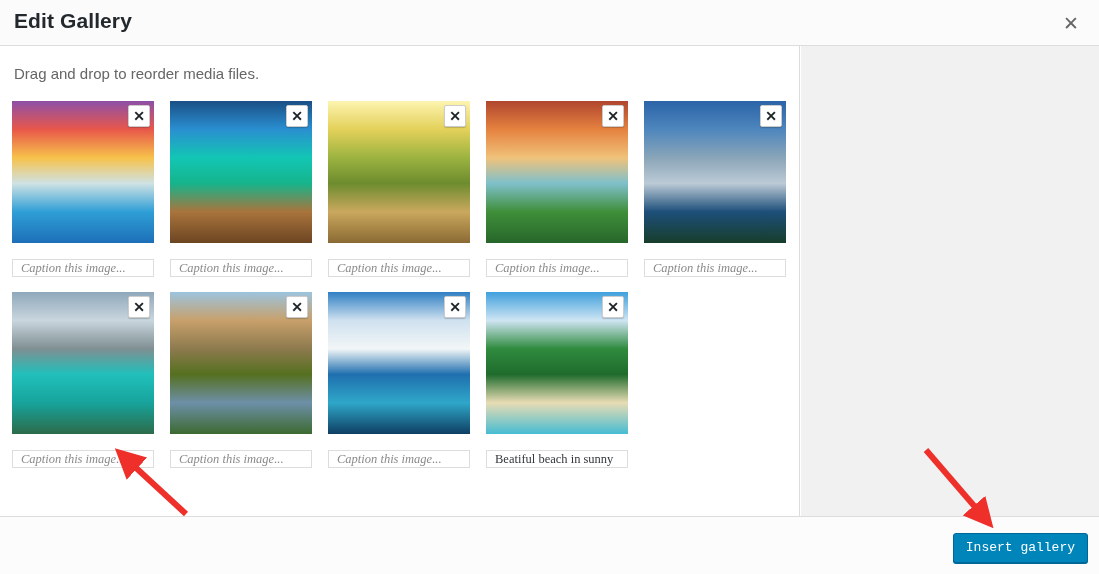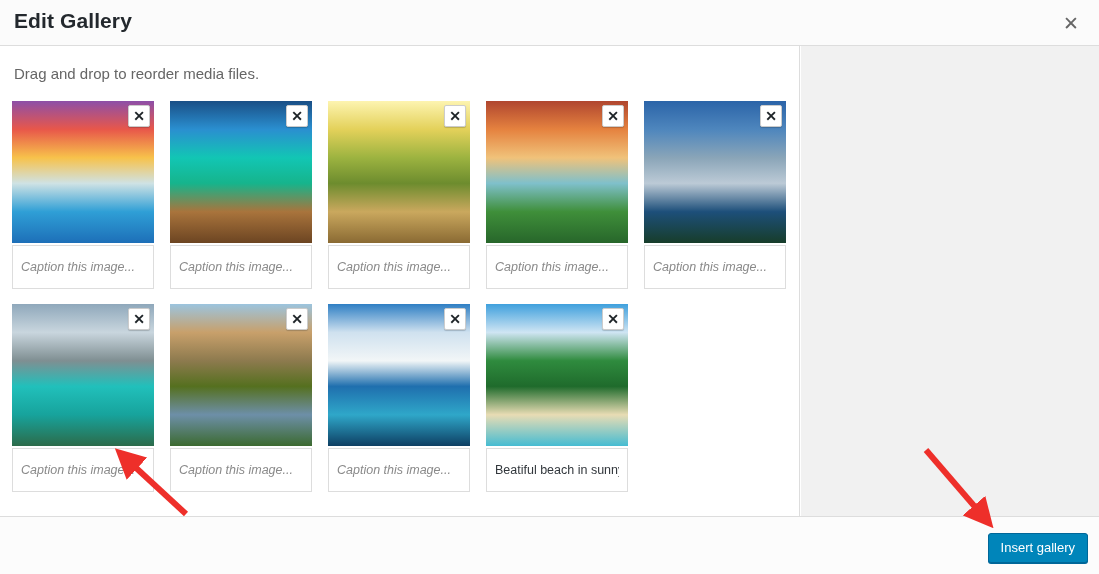--- a/index.html
+++ b/index.html
@@ -87,28 +87,28 @@
     border-radius: 2px;
     box-shadow: 0 1px 1px rgba(0,0,0,.18);
     display: flex; align-items: center; justify-content: center;
     font-size: 14px; font-weight: bold; color: #1d2327;
     line-height: 1; cursor: pointer;
     font-family: "Liberation Sans", sans-serif;
     padding: 0;
   }
   .caption-input {
     display: block;
-    width: 142px; height: 44px;
-    margin-top: 2px;
+    width: 142px; height: 18px;
+    margin-top: 16px;
     padding: 0 8px;
     border: 1px solid #ddd;
     background: #fff;
     font-size: 12.5px;
     color: #32373c;
-    font-family: Liberation Sans, sans-serif;
+    font-family: Liberation Serif, serif;
     outline: none;
   }
   .caption-input::placeholder {
     color: #8a8a8a;
     font-style: italic;
     opacity: 1;
   }
 
   
   #footer {
@@ -120,21 +120,21 @@
   #insert-gallery-button {
     position: absolute; right: 11px; top: 16px;
     height: 30px;
     padding: 0 12px;
     background: #0085ba;
     border: 1px solid #006799;
     border-radius: 3px;
     box-shadow: 0 1px 0 #006799;
     color: #fff;
     font-size: 13px;
-    font-family: Liberation Sans, sans-serif;
+    font-family: Liberation Mono, monospace;
     cursor: pointer;
     line-height: 28px;
   }
 
   
   .annotation-arrow {
     position: absolute;
     pointer-events: none;
   }
   #arrow-caption { left: 108px; top: 444px; }

